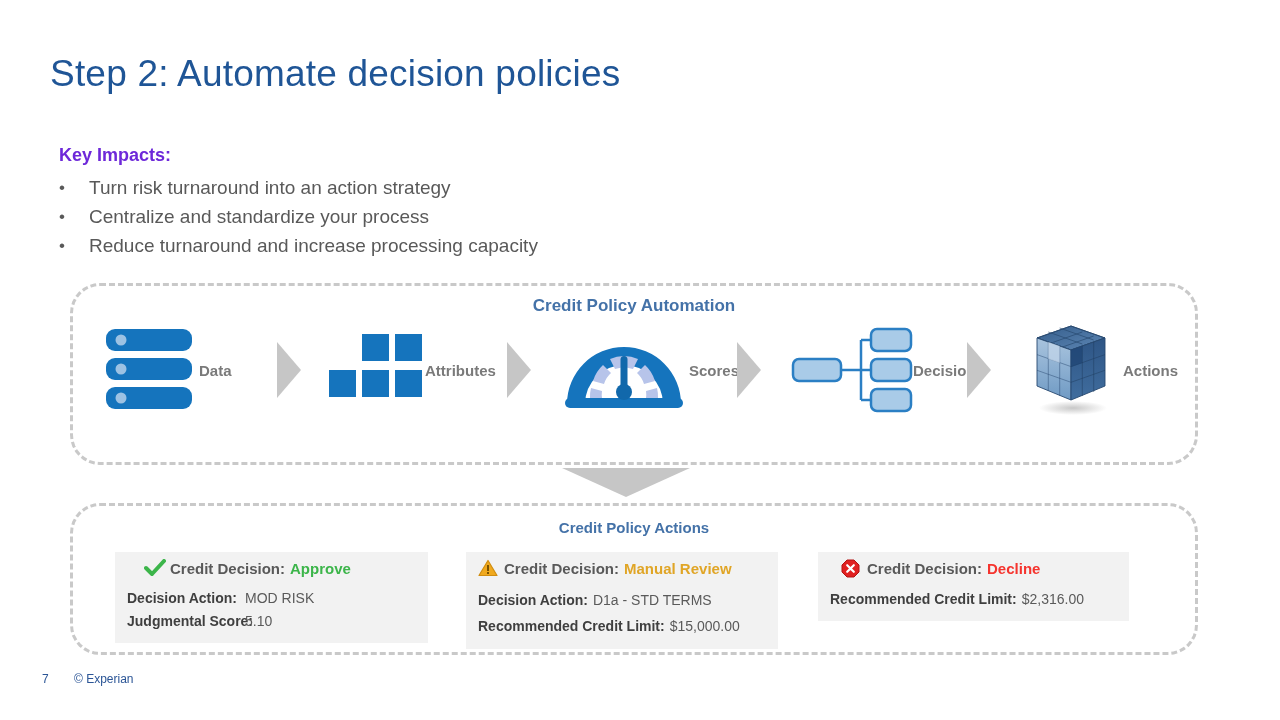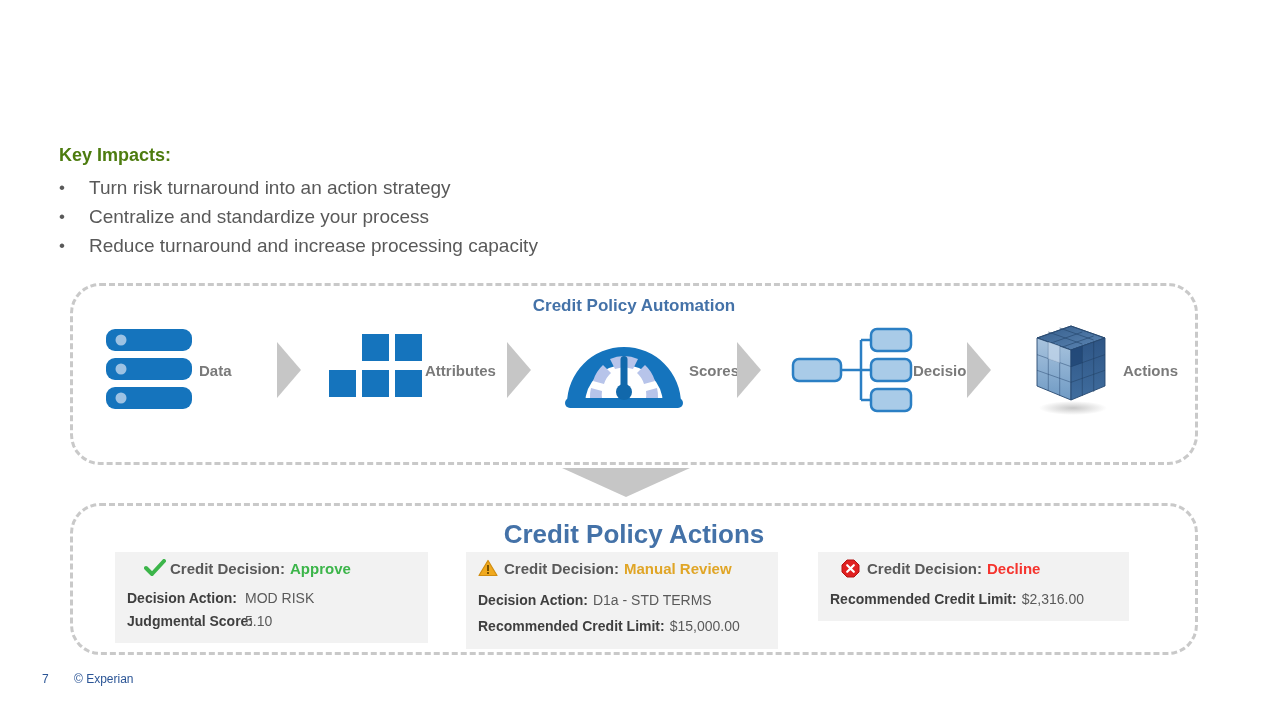--- a/index.html
+++ b/index.html
@@ -14,21 +14,21 @@
   
   .title{
     position:absolute;left:50px;top:53px;
     font-size:37px;font-weight:400;color:#1f5596;
     letter-spacing:.2px;white-space:nowrap;
   }
 
   
   .key-head{
     position:absolute;left:59px;top:145px;
-    font-size:18px;font-weight:bold;color:#4d7c0f;
+    font-size:18px;font-weight:bold;color:#6d28d9;
   }
   .bullets{
     position:absolute;left:59px;top:173px;
     width:760px;
   }
   .bullet{
     display:flex;align-items:flex-start;
     color:#595959;font-size:19px;line-height:29px;
   }
   .bullet .dot{width:30px;flex:0 0 30px;text-align:left;color:#595959;font-size:17px;}
@@ -43,21 +43,21 @@
     background:transparent;
   }
   #flow-panel{left:70px;top:283px;width:1128px;height:182px;}
   #actions-panel{left:70px;top:503px;width:1128px;height:152px;}
 
   .panel-title{
     position:absolute;left:0;right:0;top:10px;
     text-align:center;
     font-size:17px;font-weight:bold;color:#4472a8;
   }
-  #actions-panel .panel-title{top:13px;font-size:26px;}
+  #actions-panel .panel-title{top:13px;font-size:15px;}
 
   
   .flow-row{
     position:absolute;left:0;right:0;top:38px;height:130px;
     display:flex;align-items:flex-start;justify-content:space-between;
     padding:0 26px;box-sizing:border-box;
   }
   .step{
     width:150px;display:flex;align-items:center;
   }
@@ -115,20 +115,21 @@
 
   
   .footer{position:absolute;left:42px;top:672px;display:flex;color:#2b5596;font-size:12px;}
   .footer .pg{width:32px;}
 </style>
 </head>
 <body>
 
 <div class="slide">
 
+  <div class="title">Step 2: Automate decision policies</div>
 
   <div class="key-head">Key Impacts:</div>
 
   <div class="bullets">
     <div class="bullet">
       <span class="dot">•</span>
       <span class="txt">Turn risk turnaround into an action strategy</span>
     </div>
     <div class="bullet">
       <span class="dot">•</span>

